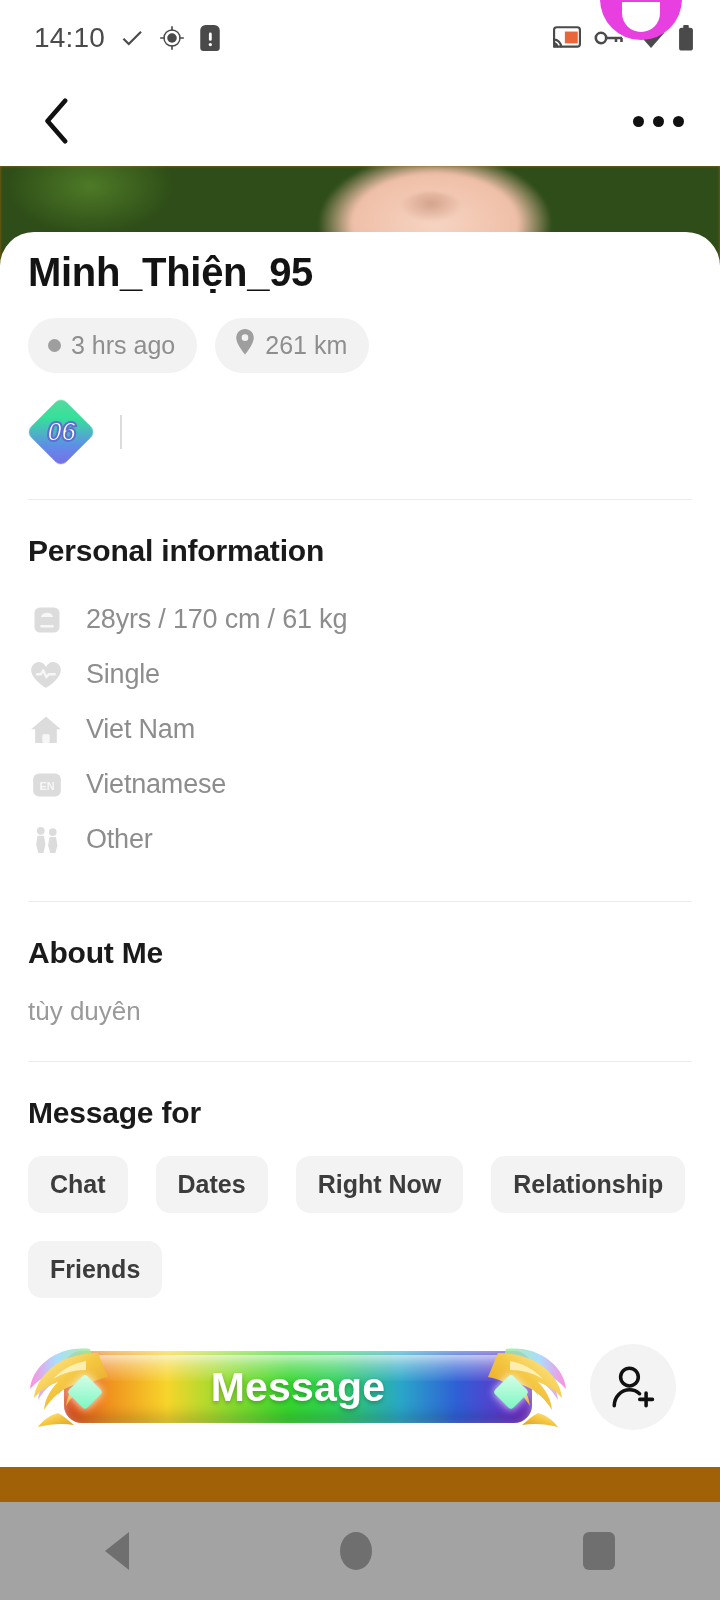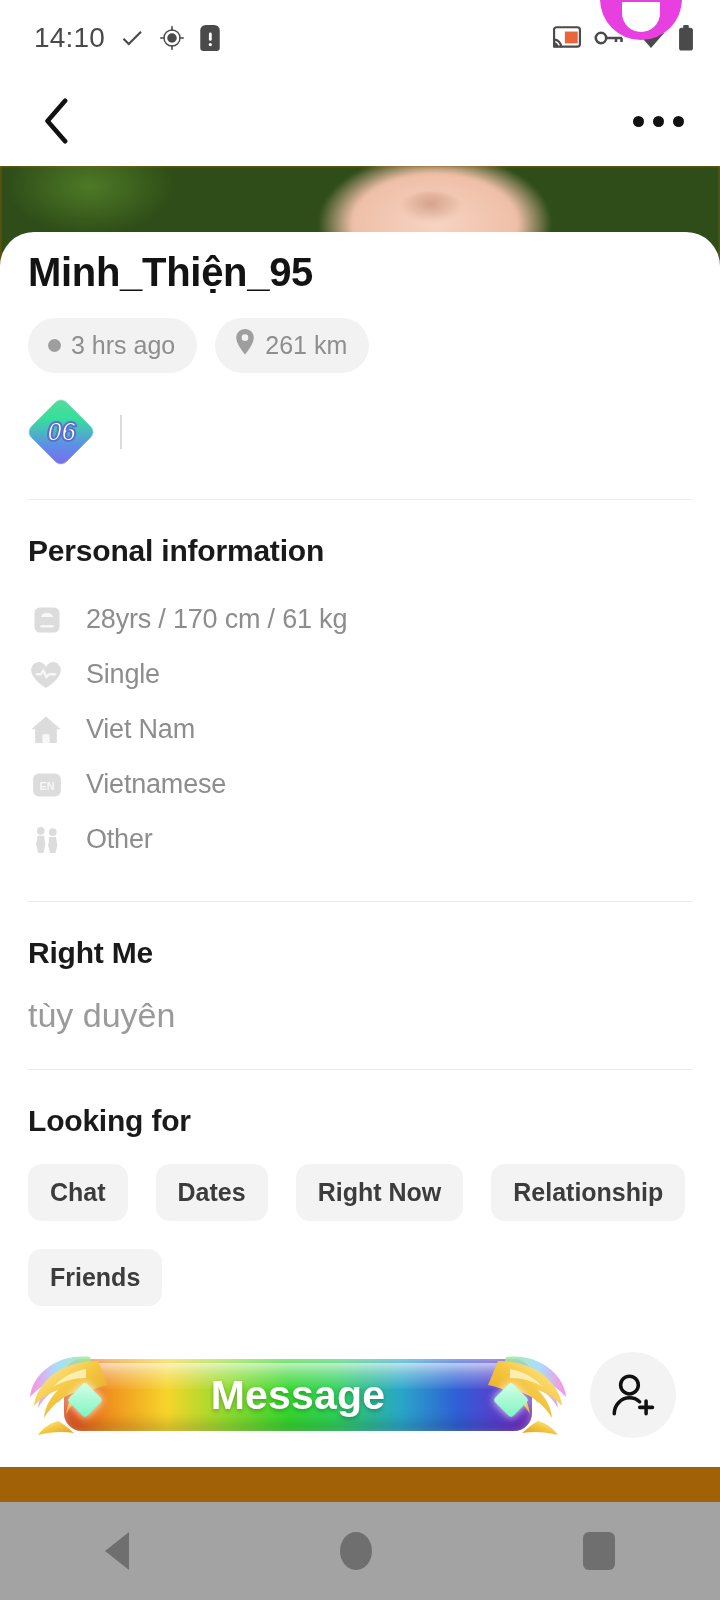--- a/index.html
+++ b/index.html
@@ -107,21 +107,21 @@
 
   .section-title {
     font-size:30px; font-weight:700; color:#1a1a1a; margin-top:34px; letter-spacing:-0.2px;
   }
 
   .info-list { margin-top:24px; }
   .info-row { display:flex; align-items:center; gap:24px; height:55px; }
   .info-ico { width:34px; height:34px; display:flex; align-items:center; justify-content:flex-end; flex:0 0 34px;}
   .info-text { font-size:27px; color:#8d8d8d; letter-spacing:-0.2px; }
 
-  .about-text { font-size:34px; color:#9a9a9a; margin-top:26px; }
+  .about-text { font-size:26px; color:#9a9a9a; margin-top:26px; }
 
   .chips { display:flex; gap:28px; margin-top:26px; flex-wrap:wrap; }
   .chip {
     background:#f3f3f3; border-radius:14px; padding:14px 22px;
     font-size:25px; color:#3c3c3c; font-weight:600; white-space:nowrap;
   }
 
   
   .action-bar {
     display:flex; align-items:center; gap:22px; margin-top:34px; height:110px;
@@ -332,26 +332,26 @@
             <circle cx="16.6" cy="5.6" r="3.1" fill="#dcdcdc"></circle>
             <path d="M14 9.6h5.2l1.1 6.8-1.6 6H14.6l-1.7-6z" fill="#dcdcdc"></path>
           </svg>
         </span>
         <span class="info-text">Other</span>
       </div>
     </div>
 
     <div class="hr"></div>
 
-    <div class="section-title">Right Me</div>
+    <div class="section-title">About Me</div>
     <div class="about-text">tùy duyên</div>
 
     <div class="hr"></div>
 
-    <div class="section-title">Looking for</div>
+    <div class="section-title">Message for</div>
     <div class="chips">
       <span class="chip">Chat</span>
       <span class="chip">Dates</span>
       <span class="chip">Right Now</span>
       <span class="chip">Relationship</span>
       <span class="chip">Friends</span>
     </div>
 
     <div class="action-bar">
       <div class="msg-wrap">

